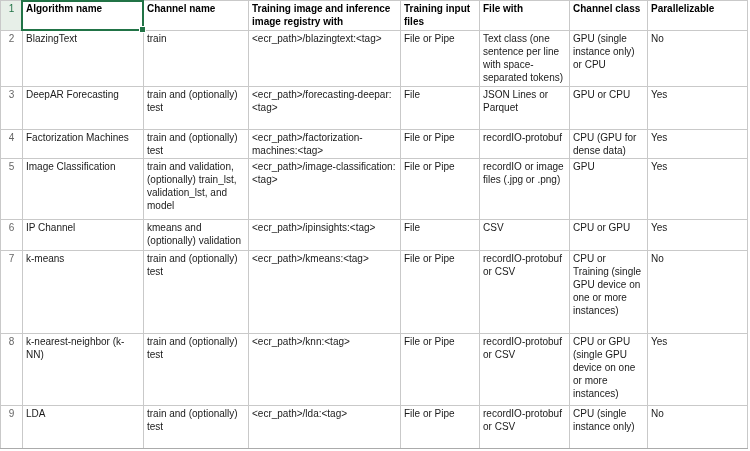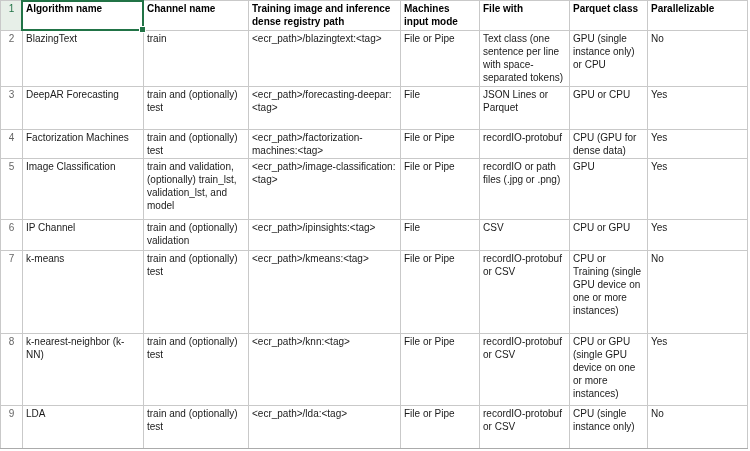--- a/index.html
+++ b/index.html
@@ -78,24 +78,24 @@
         <col style="width:79px">
         <col style="width:90px">
       <col style="width:78px">
         <col style="width:100px">
     </colgroup>
     <tbody>
         <tr class="hdr rh1">
       <td class="gutter sel">1</td>
       <td class="data">Algorithm name</td>
       <td class="data">Channel name</td>
-      <td class="data">Training image and inference dense registry path</td>
-      <td class="data">Machines input mode</td>
+      <td class="data">Training image and inference image registry with</td>
+      <td class="data">Training input files</td>
       <td class="data">File with</td>
-      <td class="data">Parquet class</td>
+      <td class="data">Channel class</td>
       <td class="data">Parallelizable</td>
     </tr>
     <tr class="rh2">
       <td class="gutter">2</td>
       <td>BlazingText</td>
       <td>train</td>
       <td>&lt;ecr_path&gt;/blazingtext:&lt;tag&gt;</td>
       <td>File or Pipe</td>
       <td>Text class (one sentence per line with space-separated tokens)</td>
       <td>GPU (single instance only) or CPU</td>
@@ -120,28 +120,28 @@
       <td>recordIO-protobuf</td>
       <td>CPU (GPU for dense data)</td>
       <td>Yes</td>
     </tr>
     <tr class="rh5">
       <td class="gutter">5</td>
       <td>Image Classification</td>
       <td>train and validation, (optionally) train_lst, validation_lst, and model</td>
       <td>&lt;ecr_path&gt;/image-classification:&lt;tag&gt;</td>
       <td>File or Pipe</td>
-      <td>recordIO or path files (.jpg or .png)</td>
+      <td>recordIO or image files (.jpg or .png)</td>
       <td>GPU</td>
       <td>Yes</td>
     </tr>
     <tr class="rh6">
       <td class="gutter">6</td>
       <td>IP Channel</td>
-      <td>train and (optionally) validation</td>
+      <td>kmeans and (optionally) validation</td>
       <td>&lt;ecr_path&gt;/ipinsights:&lt;tag&gt;</td>
       <td>File</td>
       <td>CSV</td>
       <td>CPU or GPU</td>
       <td>Yes</td>
     </tr>
     <tr class="rh7">
       <td class="gutter">7</td>
       <td>k-means</td>
       <td>train and (optionally) test</td>

